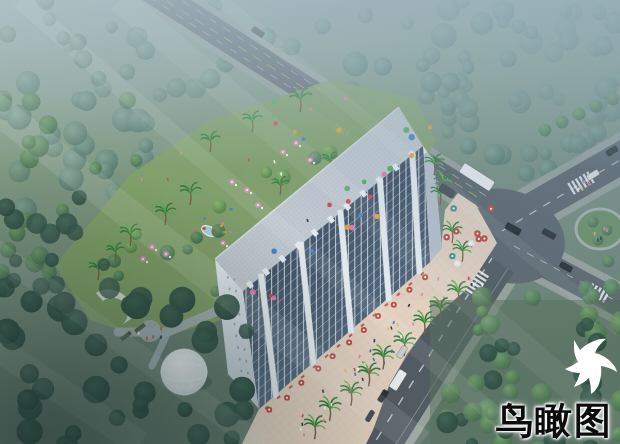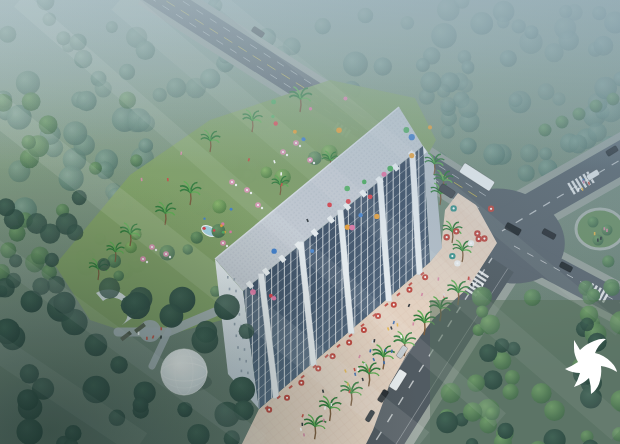--- a/index.html
+++ b/index.html
@@ -838,13 +838,14 @@
       <line x1="220" y1="0" x2="620" y2="330" stroke-width="14" opacity="0.05"></line>
       <line x1="-30" y1="330" x2="140" y2="444" stroke-width="26" opacity="0.08"></line>
     </g>
     <rect width="620" height="444" fill="url(#gVign)"></rect>
     <rect width="620" height="444" fill="#8fb0ac" opacity="0.05"></rect>
   </g>
 
   <path d="M574 340 L580 350 Q586 344 594 341 Q601 338 606 339 Q598 345 595 353 Q604 355 611 362 Q616 367 617 372 Q609 367 601 366 Q602 375 599 384 Q596 391 591 394 Q591 385 589 378 Q583 384 574 387 Q578 380 580 373 Q572 373 565 369 Q572 366 578 362 Q574 355 574 348 Z" fill="var(--bird-white,#ffffff)"></path>
 </svg>
 
+<div class="caption">鸟瞰图</div>
 </div>
 
 </body></html>

